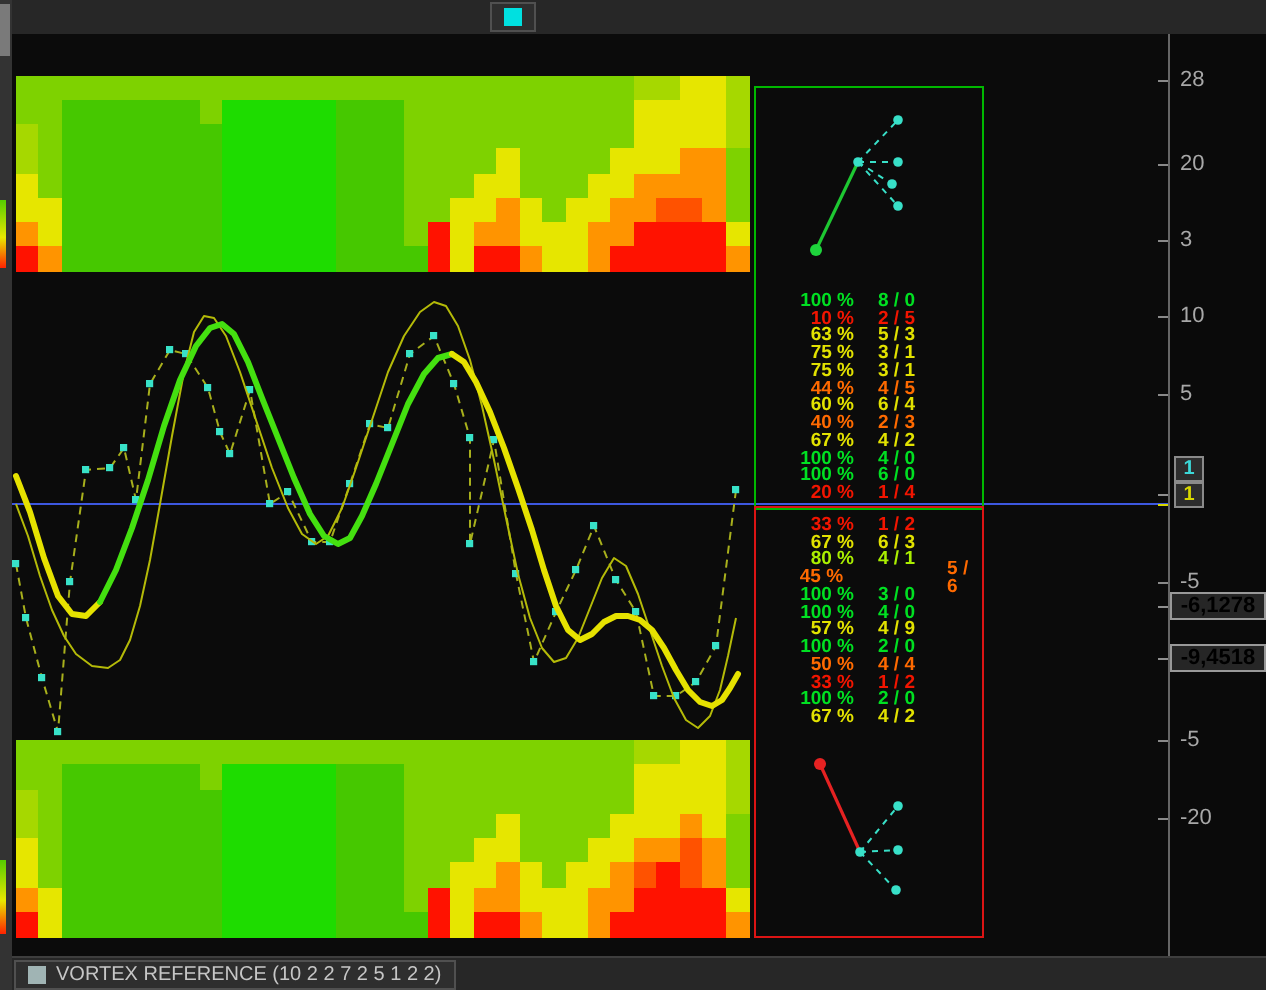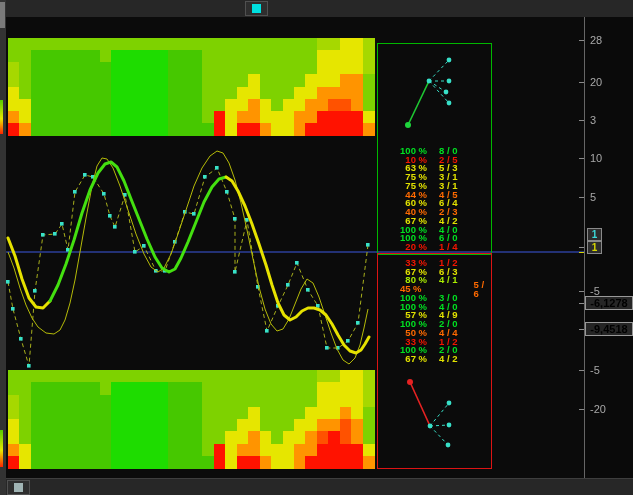--- a/index.html
+++ b/index.html
@@ -760,16 +760,17 @@
       <div class="tick" style="top: 329px; background: rgb(144, 144, 144);"></div>
       <div class="vbadge" style="top: 228px; color: rgb(60, 216, 216);">1</div>
       <div class="vbadge" style="top: 241px; color: rgb(216, 216, 0);">1</div>
       <div class="pbadge" style="top: 296px;">-6,1278</div>
       <div class="pbadge" style="top: 322px;">-9,4518</div>
     </div>
 
   <div class="bar botbar">
     <div class="chip" style="left:1px;">
       <span class="sw" style="background: rgb(160, 180, 180);"></span>
+      <span class="lbl">VORTEX REFERENCE (10 2 2 7 2 5 1 2 2)</span>
     </div>
   </div>
 
 </div>
 
 </body></html>

